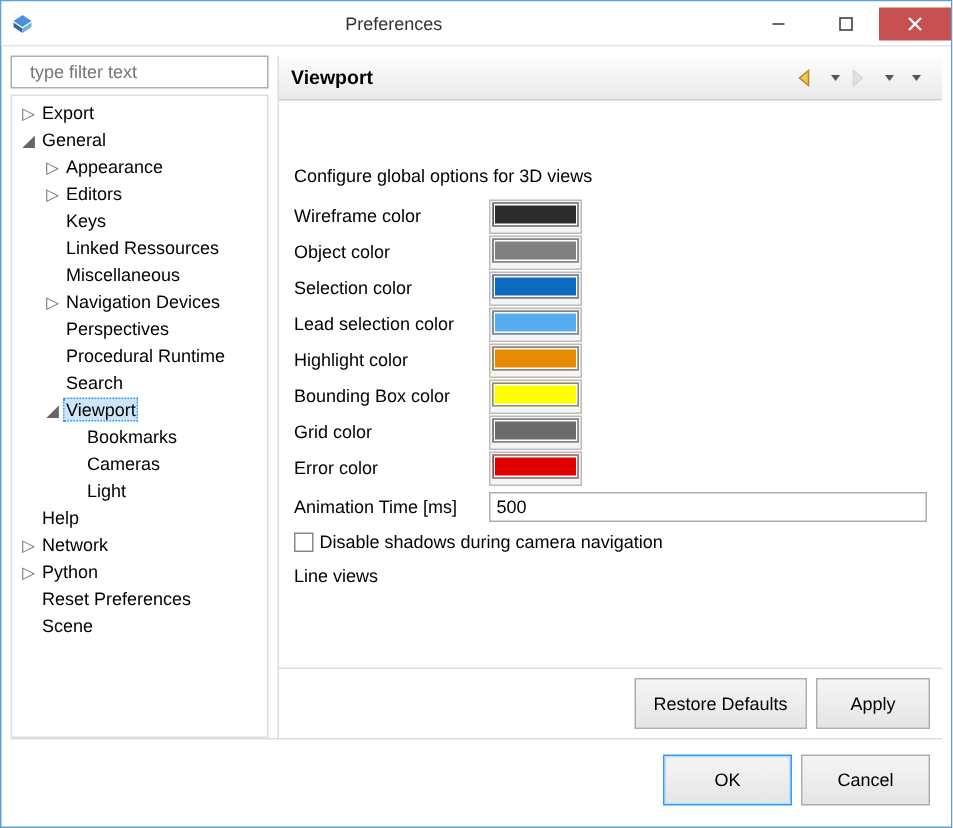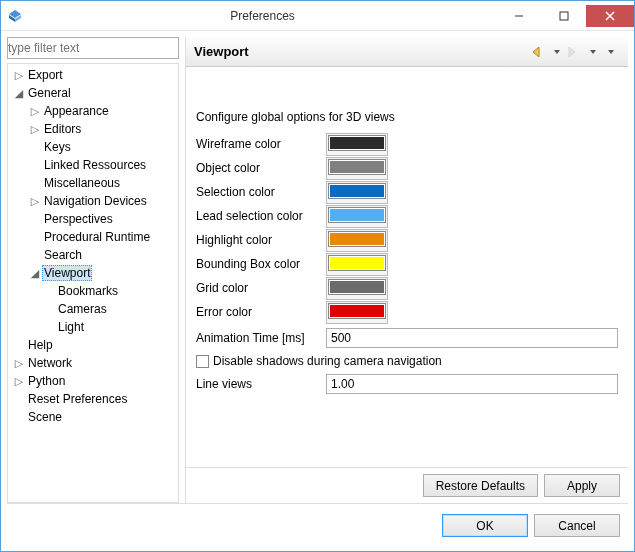--- a/index.html
+++ b/index.html
@@ -8,41 +8,41 @@
   .titlebar { height: 30px; background: #fff; display: flex; align-items: center; border-bottom: 1px solid #e5e5e5; gap: 44px; }
   .titlebar .icon { width: 16px; height: 16px; margin: 0 6px; display:flex; align-items:center; justify-content:center;}
   .titlebar .title { flex: 1; text-align: center; font-size: 12px; color: #333; }
   .winbtns { display: flex; }
   .winbtn { width: 45px; height: 22px; display: flex; align-items: center; justify-content: center; color: #333; }
   .winbtn.close { background: #c75050; color: #fff; width:48px; height:22px; }
   .winbtn svg { display:block; }
   .body { flex: 1; display: flex; flex-direction: column; padding: 6px; gap: 0; }
   .main { flex: 1; display: flex; gap: 6px; min-height:0; }
   .leftcol { width: 172px; display:flex; flex-direction:column; }
-  .filter { height: 22px; border: 1px solid #abadb3; padding: 2px 0; color: #0c4a6e; background:#fff; margin-bottom:4px; }
+  .filter { height: 22px; border: 1px solid #abadb3; padding: 2px 12px; color: #0c4a6e; background:#fff; margin-bottom:4px; }
   .tree { flex:1; border: 1px solid #ddd; background:#fff; overflow:auto; padding-top:2px; }
   .tnode { display:flex; align-items:center; height:18px; padding-right:4px; cursor:default; }
   .tw { width:14px; text-align:center; color:#666; font-size:11px; user-select:none;}
   .tlabel { padding: 0 2px; white-space:nowrap; }
   .tlabel.selected { background:#cde6f7; border:1px dotted #3399ff; padding:0 1px; }
   .rightcol { flex:1; display:flex; flex-direction:column; border-left:1px solid #ddd; }
   .rhead { height:30px; background:linear-gradient(#fefefe,#e9e9e9); border-bottom:1px solid #ccc; display:flex; align-items:center; padding:0 8px; }
   .rhead .title { font-weight:bold; font-size:13px; flex:1; }
   .navicon { width:16px; height:16px; margin:0 1px; display:flex; align-items:center; justify-content:center; }
   .rbody { flex:1; padding:8px 10px; overflow:auto; }
   .rdesc { margin-bottom:8px;margin-top:35px; }
   .row { display:flex; align-items:center; height:24px; }
   .row .lbl { width:130px; }
   .swatch { width:58px; height:16px; border:1px solid #888; display:inline-block; box-shadow: inset 0 0 0 1px #fff; }
   .swwrap { border:1px solid #bbb; padding:1px; display:inline-block; background:#f5f5f5;}
   .txtinput { flex:1; height:20px; border:1px solid #abadb3; padding:1px 4px; background:#fff; }
   .chkrow { display:flex; align-items:center; height:22px; gap:4px; }
   .chkbox { width:13px; height:13px; border:1px solid #888; background:#fff; }
   .rfooter { border-top:1px solid #ddd; padding:6px 8px; display:flex; justify-content:flex-end; gap:6px; }
-  .btn { min-width:76px; height:23px; border:1px solid #adadad; background:linear-gradient(#f5f5f5,#e5e5e5); display:flex; align-items:center; justify-content:center; padding:0 12px; }
+  .btn { min-width:76px; height:34px; border:1px solid #adadad; background:linear-gradient(#f5f5f5,#e5e5e5); display:flex; align-items:center; justify-content:center; padding:0 12px; }
   .btn.primary { border:1px solid #3399ff; box-shadow:0 0 0 1px #bde0ff inset;margin-left:41px; }
   .dlgfooter { border-top:1px solid #ddd; padding:10px 8px 8px; display:flex; justify-content:flex-end; gap:6px; }
 </style>
 </head>
 <body>
 
 <div class="window">
   <div class="titlebar">
     <span class="icon">
       <svg width="16" height="16" viewBox="0 0 16 16">
@@ -216,21 +216,20 @@
           <div class="row" style="margin-top:2px">
             <span class="lbl">Animation Time [ms]</span>
             <input class="txtinput" value="500" style="">
           </div>
           <div class="chkrow">
             <span class="chkbox"></span>
             <span>Disable shadows during camera navigation</span>
           </div>
           <div class="row">
             <span class="lbl">Line views</span>
-            <input class="txtinput" value="1.00" style="">
           </div>
         </div>
         <div class="rfooter">
           <div class="btn">Restore Defaults</div>
           <div class="btn">Apply</div>
         </div>
       </div>
     </div>
 
     <div class="dlgfooter">

